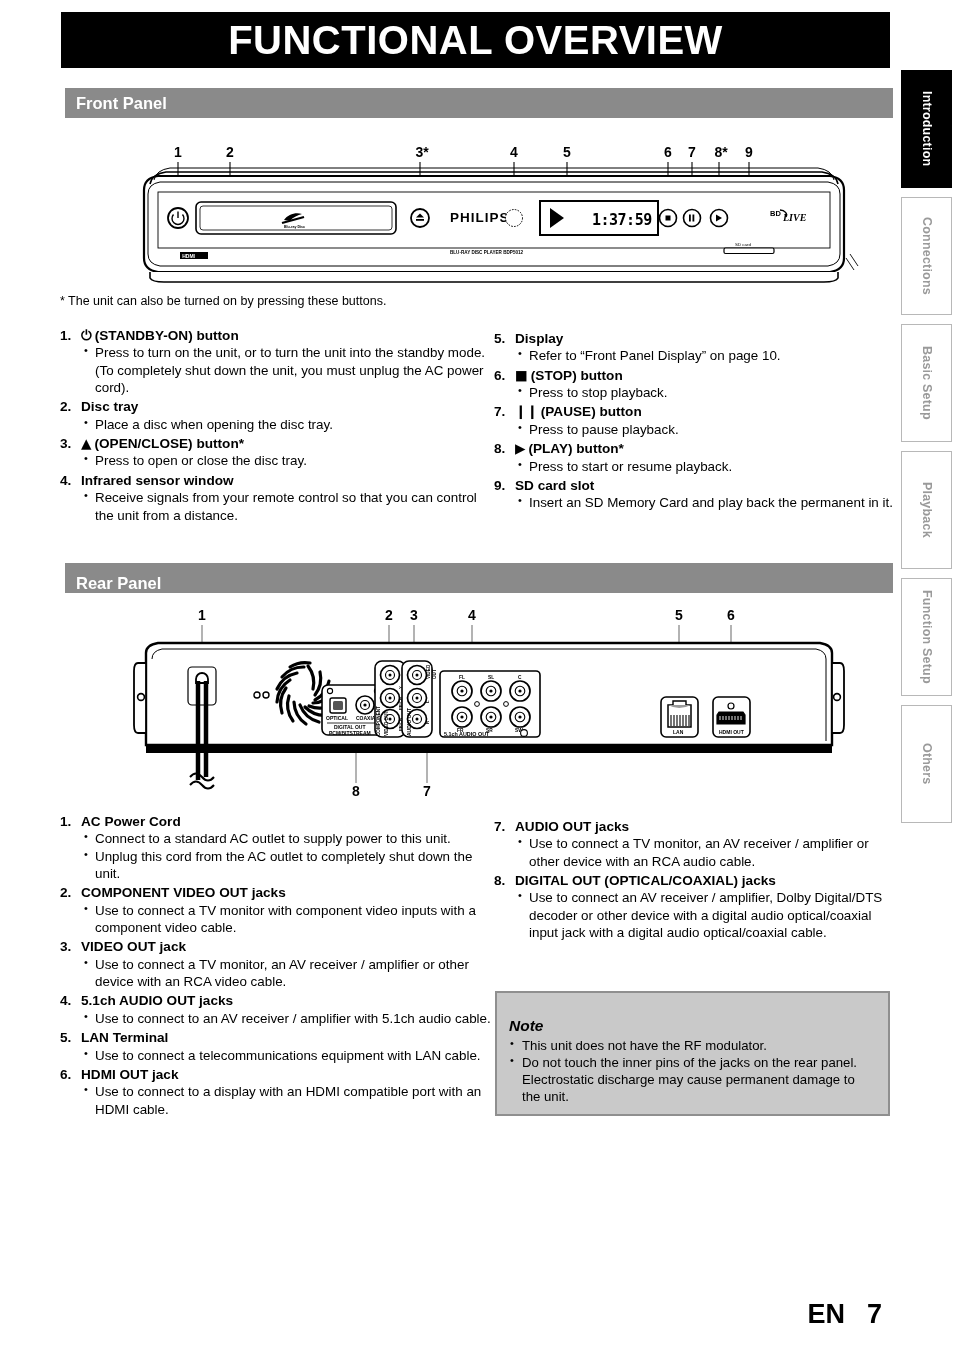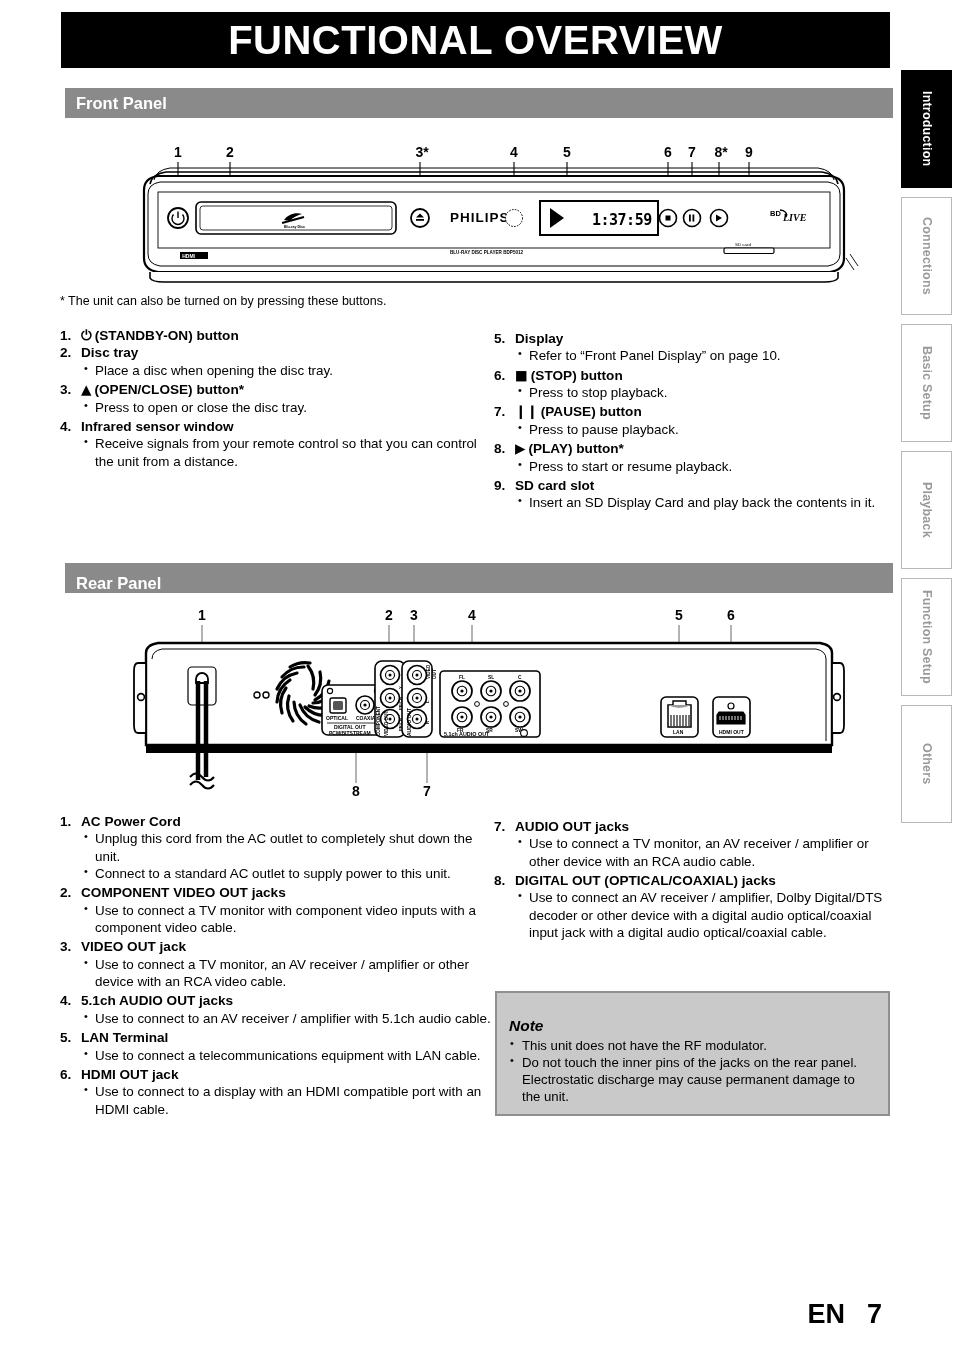--- a/index.html
+++ b/index.html
@@ -331,20 +331,23 @@
   </div>
 
   <div class="note-star">* The unit can also be turned on by pressing these buttons.</div>
 
   <div class="col" id="fp-col-left">
     <div class="item">
       <div class="item-head">
         <span class="item-num">1.</span>
         <span class="item-title"><span class="glyph">⏻</span><span>(STANDBY-ON) button</span></span>
       </div>
+      <ul class="bullets">
+        <li>Press to turn on the unit, or to turn the unit into the standby mode. (To completely shut down the unit, you must unplug the AC power cord).</li>
+      </ul>
     </div>
     <div class="item">
       <div class="item-head">
         <span class="item-num">2.</span>
         <span class="item-title">Disc tray</span>
       </div>
       <ul class="bullets">
         <li>Place a disc when opening the disc tray.</li>
       </ul>
     </div>
@@ -404,21 +407,21 @@
       <ul class="bullets">
         <li>Press to start or resume playback.</li>
       </ul>
     </div>
     <div class="item">
       <div class="item-head">
         <span class="item-num">9.</span>
         <span class="item-title">SD card slot</span>
       </div>
       <ul class="bullets">
-        <li>Insert an SD Display Card and play back the contents in it.</li>
+        <li>Insert an SD Memory Card and play back the permanent in it.</li>
       </ul>
     </div>
   </div>
 
   <div class="section-bar" id="rear-panel-bar">
     <span class="section-title">Rear Panel</span>
   </div>
 
   <div class="diagram" id="rear-diagram">
     <svg width="730" height="200" viewBox="0 0 730 200" xmlns="http://www.w3.org/2000/svg">
@@ -602,22 +605,22 @@
     <span class="callout-num" style="left:297px; top:178px;">7</span>
   </div>
 
   <div class="col" id="rp-col-left">
     <div class="item">
       <div class="item-head">
         <span class="item-num">1.</span>
         <span class="item-title">AC Power Cord</span>
       </div>
       <ul class="bullets">
+        <li>Connect to a standard AC outlet to supply power to this unit.</li>
         <li>Unplug this cord from the AC outlet to completely shut down the unit.</li>
-        <li>Connect to a standard AC outlet to supply power to this unit.</li>
       </ul>
     </div>
     <div class="item">
       <div class="item-head">
         <span class="item-num">2.</span>
         <span class="item-title">COMPONENT VIDEO OUT jacks</span>
       </div>
       <ul class="bullets">
         <li>Use to connect a TV monitor with component video inputs with a component video cable.</li>
       </ul>

